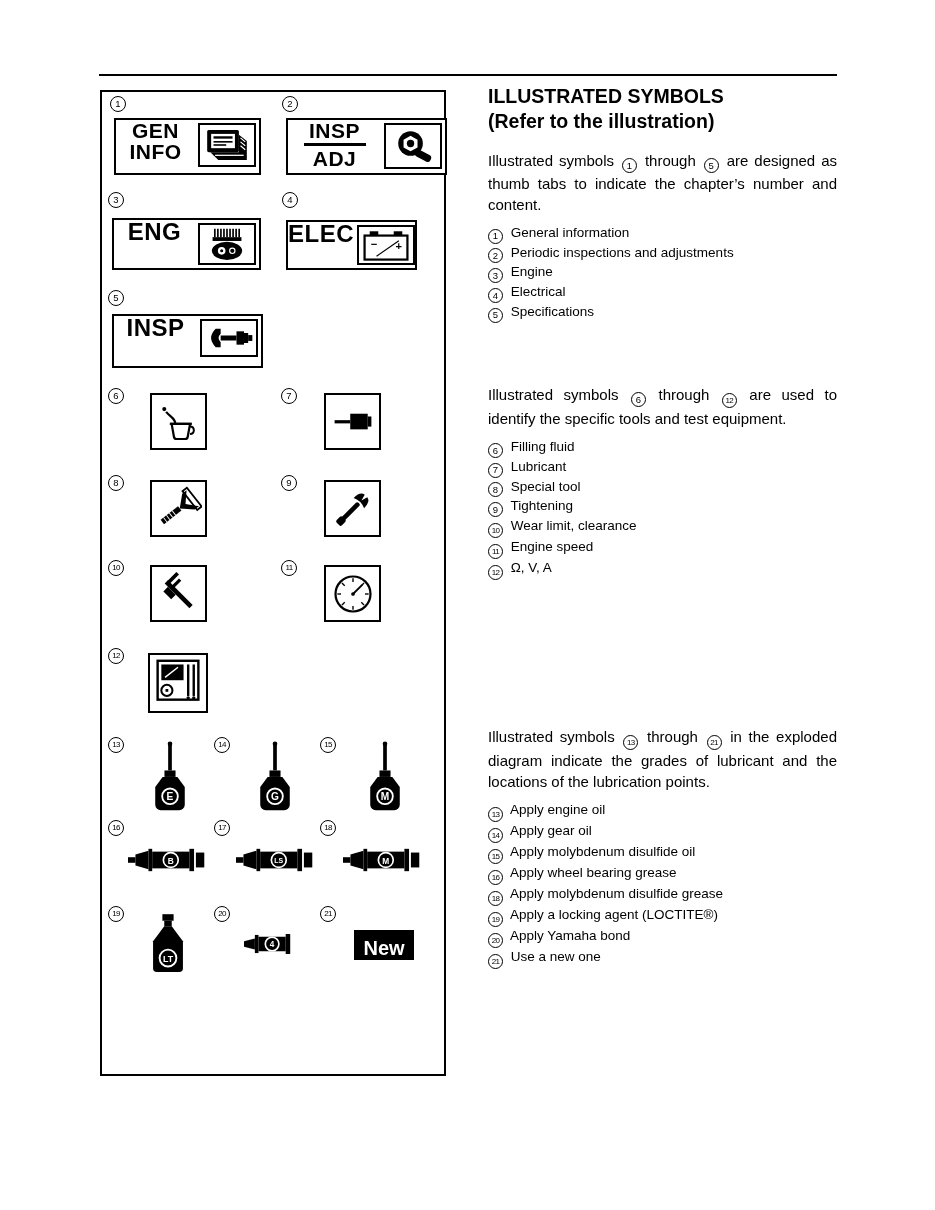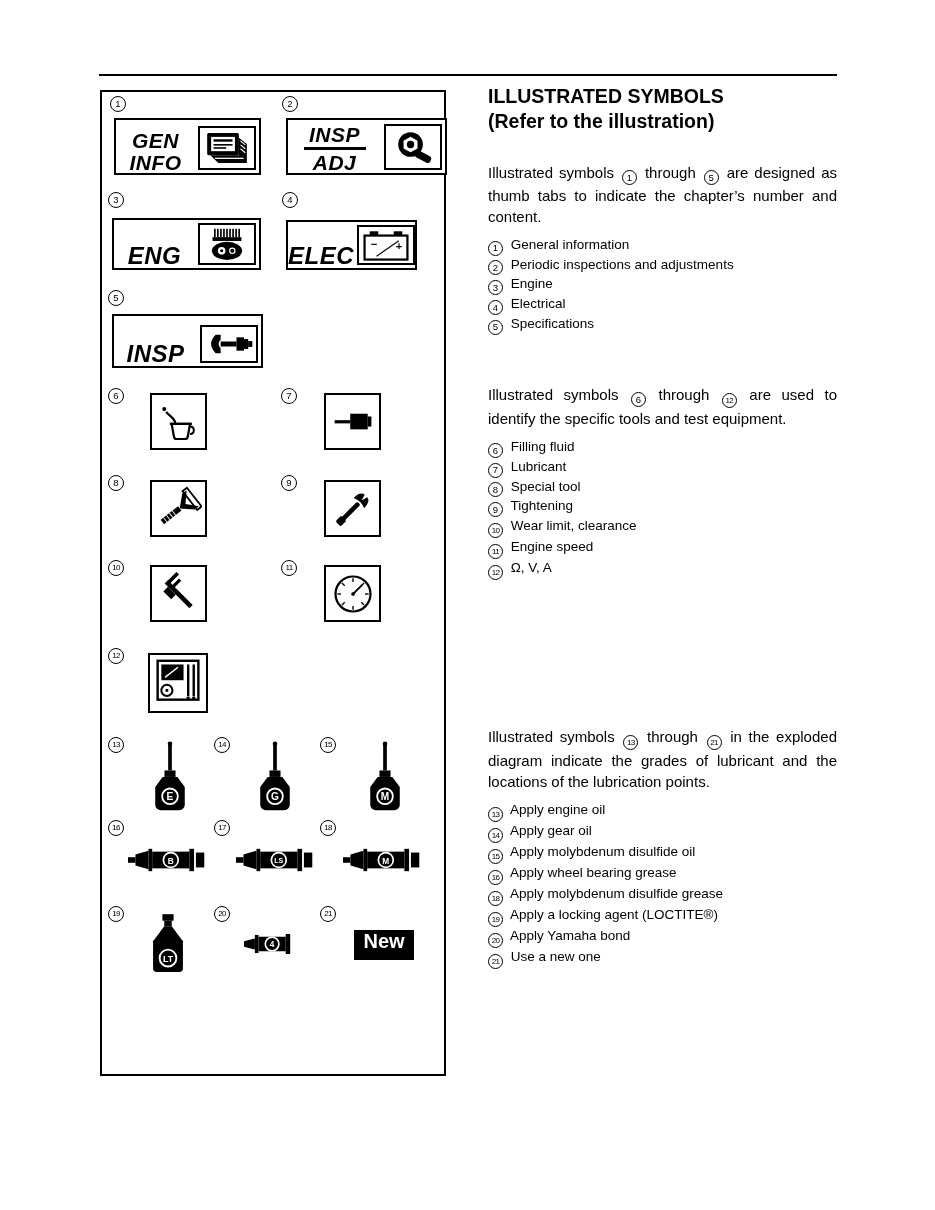--- a/index.html
+++ b/index.html
@@ -17,41 +17,41 @@
     display:inline-flex; align-items:center; justify-content:center;
     width:15px; height:15px; border:1px solid #000; border-radius:50%;
     font-size:9.5px; line-height:1; flex:none; background:#fff;
   }
   .circ.d2 { font-size:8px; letter-spacing:-0.6px; }
   .intro .circ, .li .circ { vertical-align:-2.5px; margin:0 2px; }
   .li .circ { margin:0 4px 0 0; }
   .pnum { position:absolute; width:16px; height:16px; }
 
   
-  .tab { position:absolute; border:2px solid #000; display:flex; align-items:flex-end; background:#fff;font-style:italic; }
+  .tab { position:absolute; border:2px solid #000; display:flex; align-items:flex-start; background:#fff; }
   .tab-label { flex:1; display:flex; flex-direction:column; align-items:center; justify-content:center; font-weight:bold; }
   .tl { font-size:21px; line-height:1.02; letter-spacing:0.5px; }
   .tl.big { font-size:24px; }
   .frac-line { width:62px; height:2.5px; background:#000; margin:2px 0; }
   .icon-box {
     border:2px solid #000; margin:3px; width:58px; flex:none;
     display:flex; align-items:center; justify-content:center; background:#fff;
   }
 
   
   .tool-box {
     position:absolute; width:57px; height:57px; border:2.5px solid #000;
     display:flex; align-items:center; justify-content:center; background:#fff;
   }
 
   svg text { font-family:"Liberation Sans", sans-serif; }
 
   .new-box {
     position:absolute; background:#000; color:#fff; display:flex;
-    align-items:flex-start; justify-content:center; font-weight:bold; font-size:20px;
+    align-items:flex-end; justify-content:center; font-weight:bold; font-size:20px;
   }
 
   
   .rc { position:absolute; left:488px; width:349px; }
   .title { font-size:19.5px; line-height:1.3; font-weight:bold; }
   .intro { font-size:15px; line-height:1.4; text-align:justify; }
   .legend { margin-top:9px; }
   .li { font-size:13.5px; line-height:1.36; white-space:nowrap; }
 </style>
 </head>
@@ -362,21 +362,21 @@
 
 </div>
 
 <div class="rc" style="top:84px">
   <h1 class="title">
     <div>ILLUSTRATED SYMBOLS</div>
     <div>(Refer to the illustration)</div>
   </h1>
 </div>
 
-<div class="rc" style="top:162px">
+<div class="rc" style="top:150px">
   <p class="intro">Illustrated symbols <span class="circ">1</span> through <span class="circ">5</span> are designed as thumb tabs to indicate the chapter’s number and content.</p>
   <div class="legend">
     <div class="li"><span class="circ">1</span> General information</div>
     <div class="li"><span class="circ">2</span> Periodic inspections and adjustments</div>
     <div class="li"><span class="circ">3</span> Engine</div>
     <div class="li"><span class="circ">4</span> Electrical</div>
     <div class="li"><span class="circ">5</span> Specifications</div>
   </div>
 </div>
 

